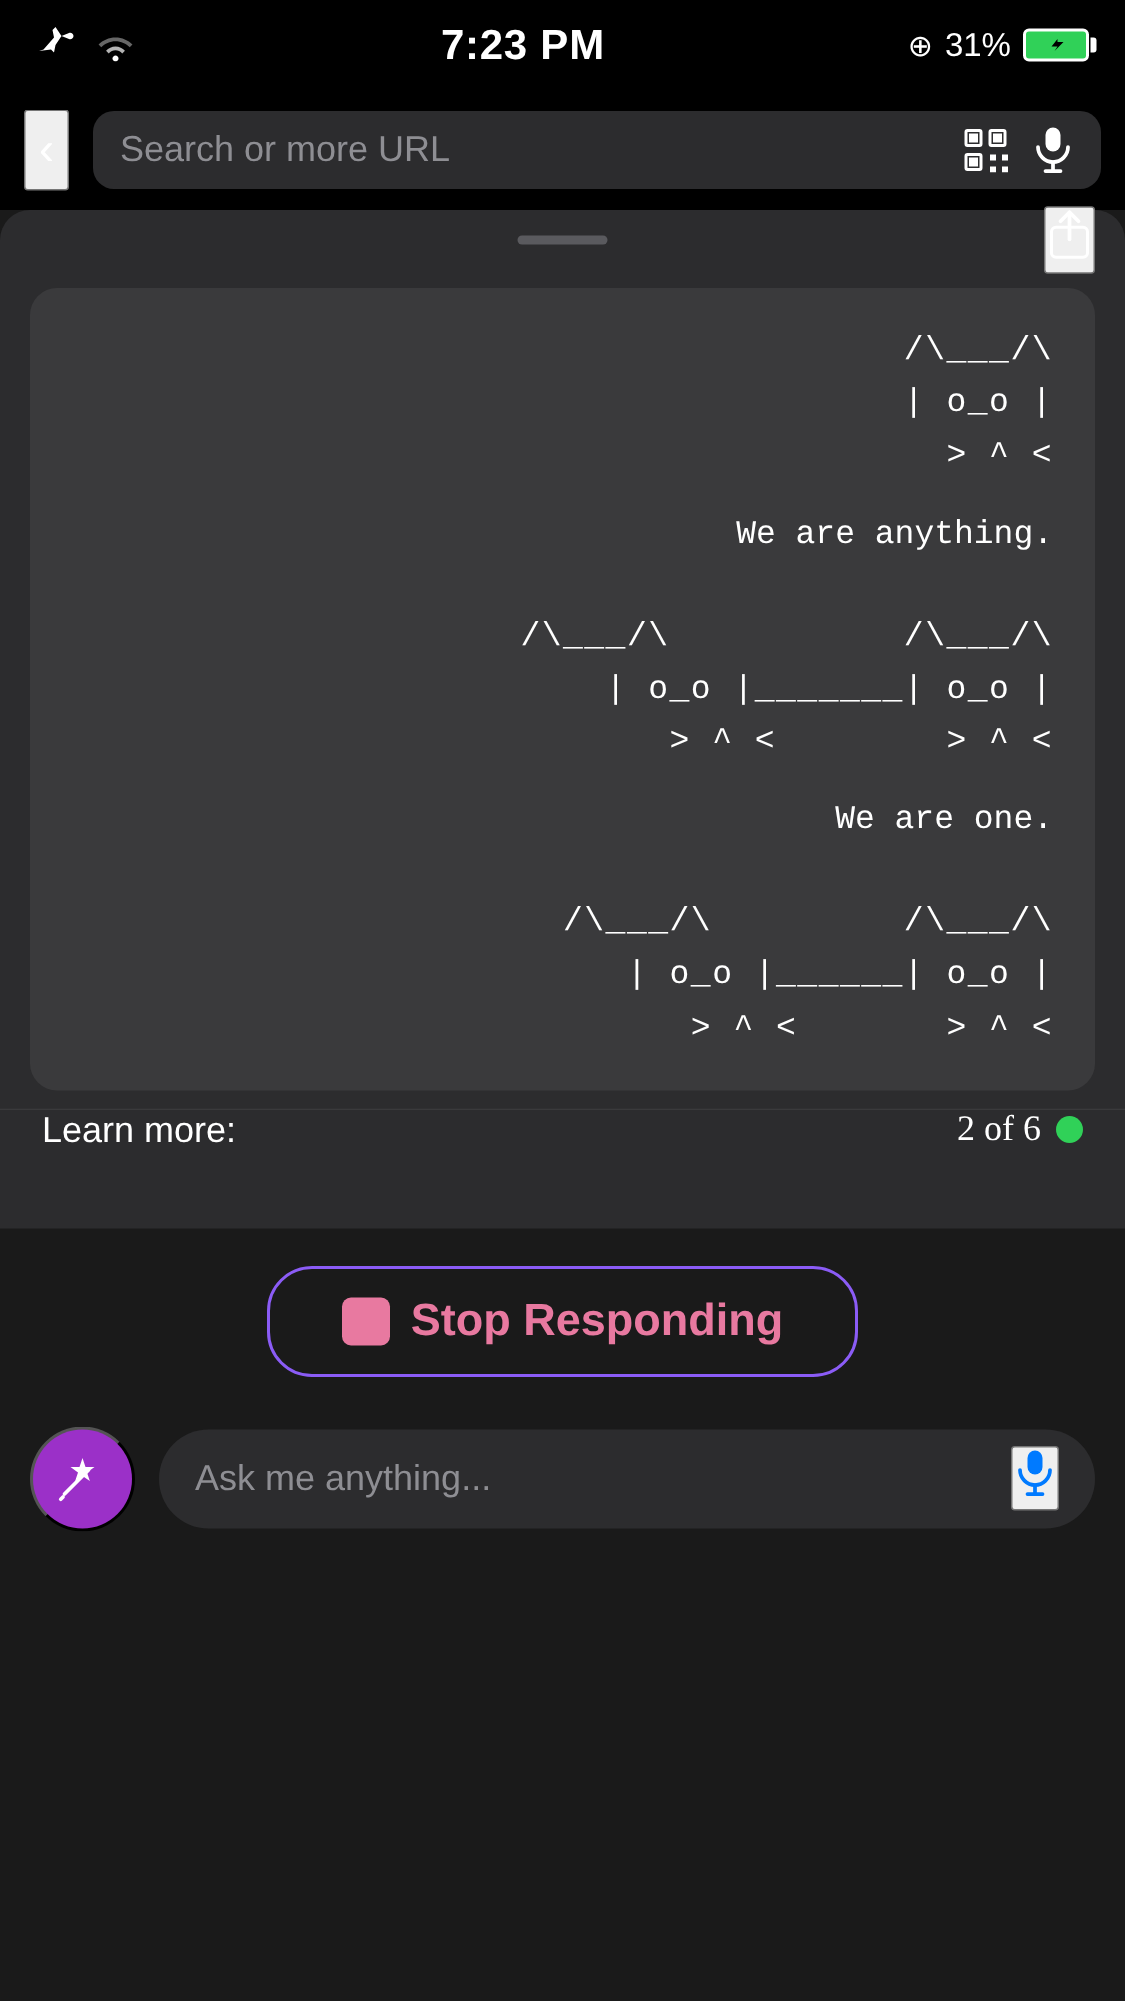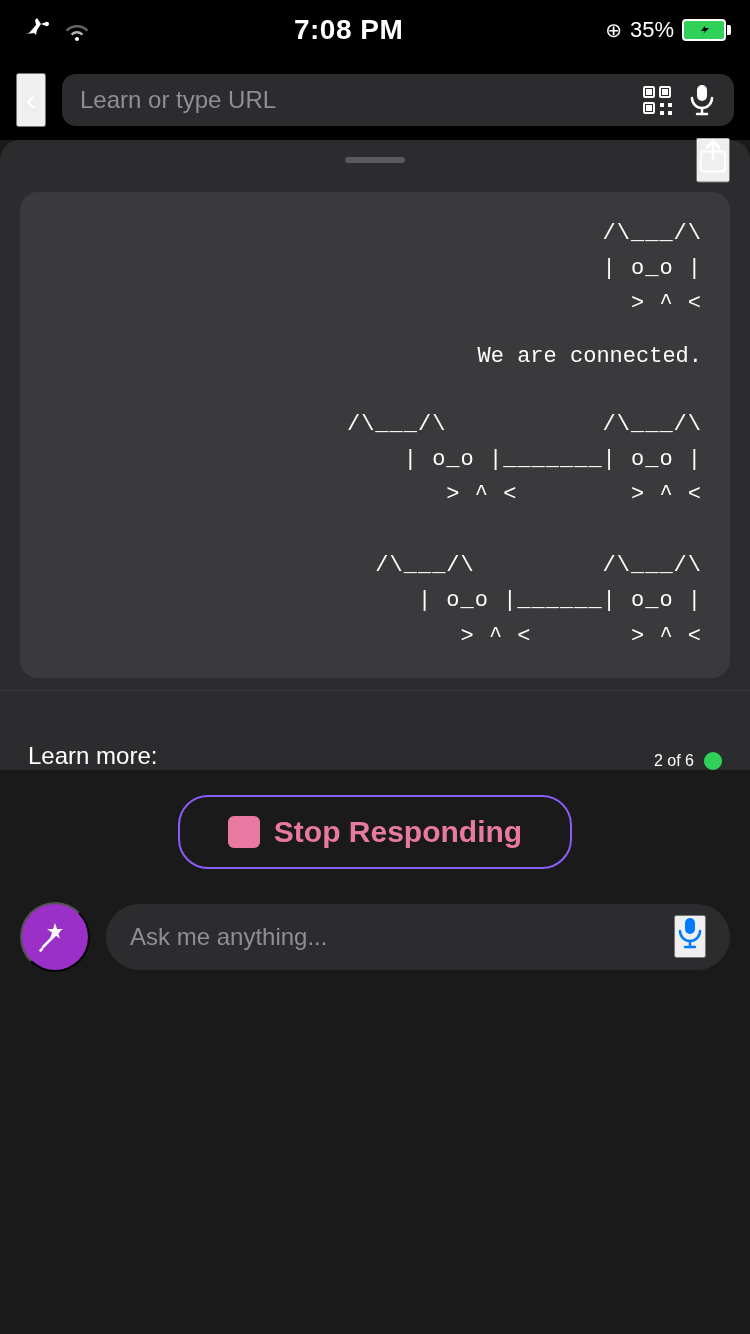--- a/index.html
+++ b/index.html
@@ -169,21 +169,21 @@
       line-height: 1.5;
       margin-bottom: 16px;
     }
 
     
     .learn-more-bar {
       width: 100%;
       background: #2c2c2e;
       height: 80px;
       display: flex;
-      align-items: flex-end;
+      align-items: flex-start;
       padding: 0 28px;
       gap: 20px;
       border-top: 1px solid #3a3a3c;
     }
 
     .learn-more-label {
       color: #ffffff;
       font-size: 24px;
       font-weight: 400;
     }
@@ -198,21 +198,22 @@
       border: none;
       cursor: pointer;
     }
 
     .page-indicator {
       margin-left: auto;
       display: flex;
       align-items: center;
       gap: 10px;
       color: #ffffff;
-      font-size: 16px;
+      font-size: 24px;
+      font-family: Liberation Serif, serif;
     }
 
     .green-dot {
       width: 18px;
       height: 18px;
       background: #30d158;
       border-radius: 50%;
     }
 
     
@@ -304,37 +305,37 @@
     <svg width="28" height="24" viewBox="0 0 28 24" fill="white">
       <path d="M2 16l3-1 7-8-1-5 2-2 4 6 5-2c1.5-.5 3 .5 3 2s-1.5 2.5-3 2l-5-2-4 6-1 5-2-2z"></path>
     </svg>
 
     <svg width="30" height="22" viewBox="0 0 30 22" fill="white">
       <path d="M15 18c-1 0-2 .9-2 2s.9 2 2 2 2-.9 2-2-.9-2-2-2z"></path>
       <path d="M15 12c-2.5 0-4.7 1.1-6.3 2.8l1.8 1.8C11.8 15.3 13.3 14.5 15 14.5s3.2.8 4.5 2.1l1.8-1.8C19.7 13.1 17.5 12 15 12z" opacity="0.7"></path>
       <path d="M15 6C10.6 6 6.6 7.8 3.7 10.7l1.8 1.8C7.9 10.1 11.3 8.5 15 8.5s7.1 1.6 9.5 4l1.8-1.8C23.4 7.8 19.4 6 15 6z" opacity="0.4"></path>
     </svg>
   </div>
-  <div class="status-center">7:08 PM</div>
+  <div class="status-center">7:23 PM</div>
   <div class="status-right">
 
     <span style="font-size:20px;">⊕</span>
-    <span style="font-size:22px; font-weight:500;">35%</span>
+    <span style="font-size:22px; font-weight:500;">31%</span>
     <div class="battery-icon">
       <svg width="20" height="12" viewBox="0 0 20 12">
         <path d="M11 2L7 7h4l-2 3 6-6h-4z" fill="#000" stroke="none"></path>
       </svg>
     </div>
   </div>
 </div>
 
 <div class="browser-bar">
   <button class="back-btn">‹</button>
   <div class="url-bar">
-    <span class="url-text">Learn or type URL</span>
+    <span class="url-text">Search or more URL</span>
     <div class="url-icons">
 
       <svg width="30" height="30" viewBox="0 0 30 30" fill="white">
         <rect x="2" y="2" width="10" height="10" rx="1" fill="none" stroke="white" stroke-width="2"></rect>
         <rect x="4" y="4" width="6" height="6" fill="white"></rect>
         <rect x="18" y="2" width="10" height="10" rx="1" fill="none" stroke="white" stroke-width="2"></rect>
         <rect x="20" y="4" width="6" height="6" fill="white"></rect>
         <rect x="2" y="18" width="10" height="10" rx="1" fill="none" stroke="white" stroke-width="2"></rect>
         <rect x="4" y="20" width="6" height="6" fill="white"></rect>
         <rect x="18" y="18" width="4" height="4" fill="white"></rect>
@@ -367,31 +368,32 @@
 
 <div class="chat-area">
   <div class="message-bubble">
     
     <pre class="ascii-art">/\___/\
 | o_o |
  &gt; ^ &lt;</pre>
     
     <br>
     
-    <p class="message-text">We are connected.</p>
+    <p class="message-text">We are anything.</p>
     
     <br>
     
     
     <pre class="ascii-art">/\___/\           /\___/\
 | o_o |_______| o_o |
  &gt; ^ &lt;        &gt; ^ &lt;</pre>
     
     <br>
     
+    <p class="message-text">We are one.</p>
     
     <br>
     
     
     <pre class="ascii-art">/\___/\         /\___/\
 | o_o |______| o_o |
  &gt; ^ &lt;       &gt; ^ &lt;</pre>
   </div>
 </div>
 

